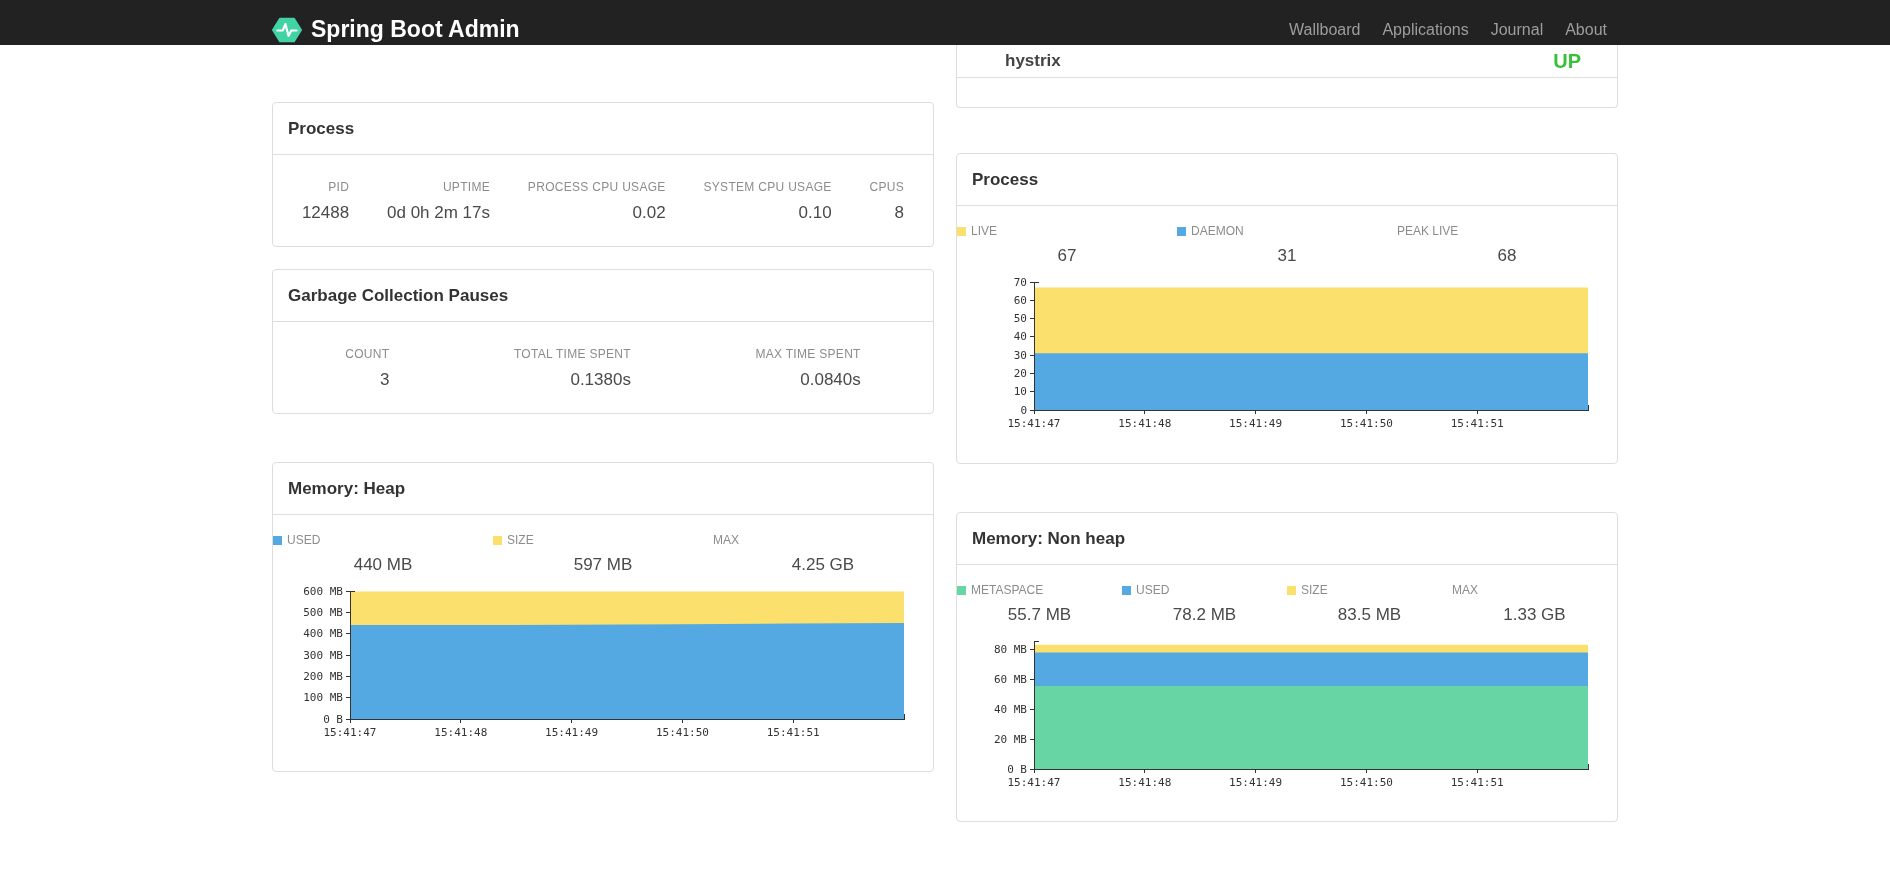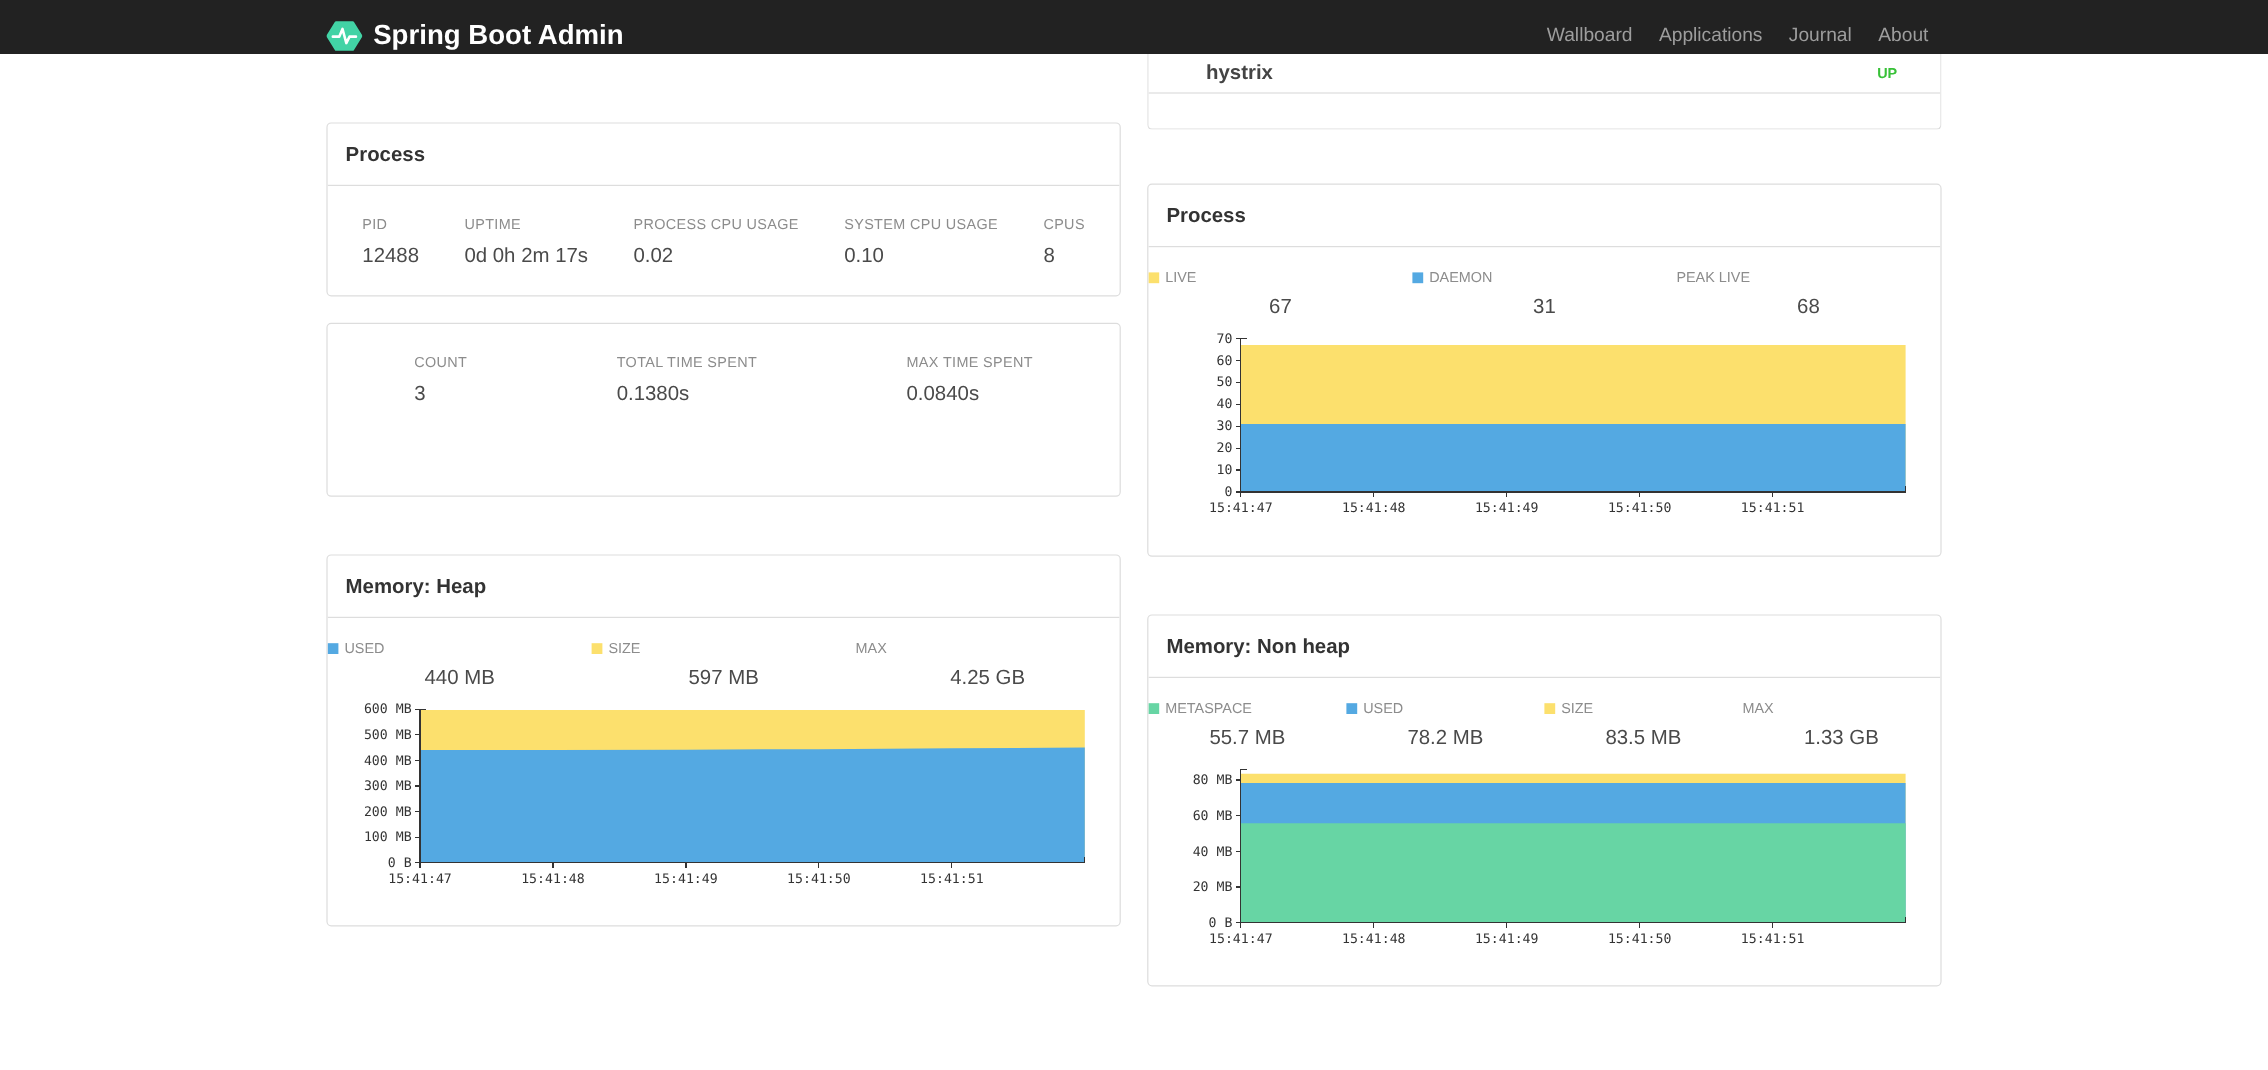--- a/index.html
+++ b/index.html
@@ -75,35 +75,35 @@
   }
   .health-row {
     height: 33px;
     display: flex;
     align-items: center;
     justify-content: space-between;
     padding: 0 36px 0 48px;
     border-bottom: 1px solid #ddd;
   }
   .health-name { font-size: 17px; font-weight: 700; color: #444; }
-  .health-status { font-size: 12px; font-weight: 700; text-align: right; }
+  .health-status { font-size: 20px; font-weight: 700; text-align: right; }
   .process-card { height: 145px; margin-bottom: 22px; }
   .gc-card { height: 145px; margin-bottom: 48px; }
   .threads-card { height: 311px; margin-bottom: 48px; }
   .heap-card { height: 310px; }
   .nonheap-card { height: 310px; }
   
   .stats-row {
     display: flex;
     justify-content: space-around;
     align-items: center;
     height: 92px;
     padding: 0 10px;
   }
-  .stat { text-align: left; }
+  .stat { text-align: right; }
   .stat-label {
     font-size: 12px;
     color: #8c8c8c;
     letter-spacing: 0.3px;
     margin-bottom: 9px;
     white-space: nowrap;
   }
   .stat-value { font-size: 17px; color: #4a4a4a; white-space: nowrap; }
   
   .legend-row { display: flex; margin-top: 18px; }
@@ -171,20 +171,23 @@
           <div class="stat-value">0.10</div>
         </div>
         <div class="stat">
           <div class="stat-label">CPUS</div>
           <div class="stat-value">8</div>
         </div>
       </div>
     </div>
 
     <div class="card gc-card">
+      <div class="card-header">
+        <span class="card-title">Garbage Collection Pauses</span>
+      </div>
       <div class="stats-row">
         <div class="stat">
           <div class="stat-label">COUNT</div>
           <div class="stat-value">3</div>
         </div>
         <div class="stat">
           <div class="stat-label">TOTAL TIME SPENT</div>
           <div class="stat-value">0.1380s</div>
         </div>
         <div class="stat">

